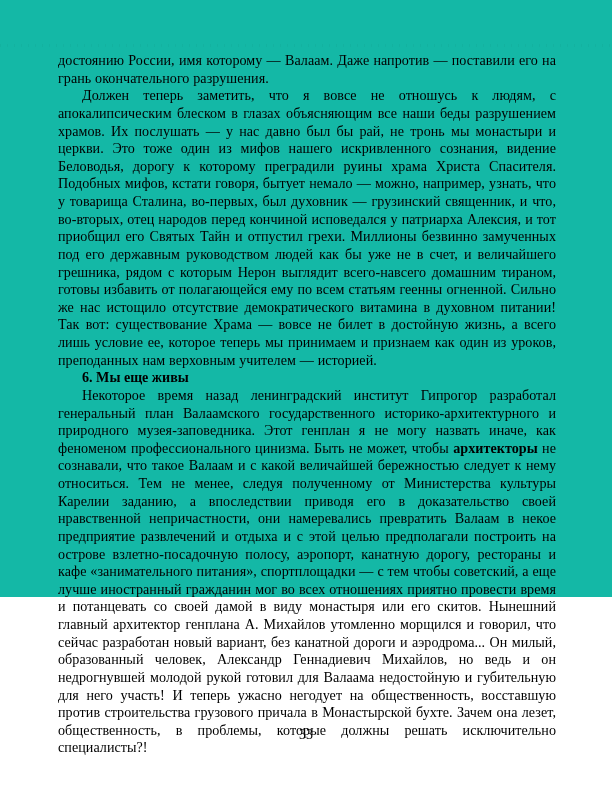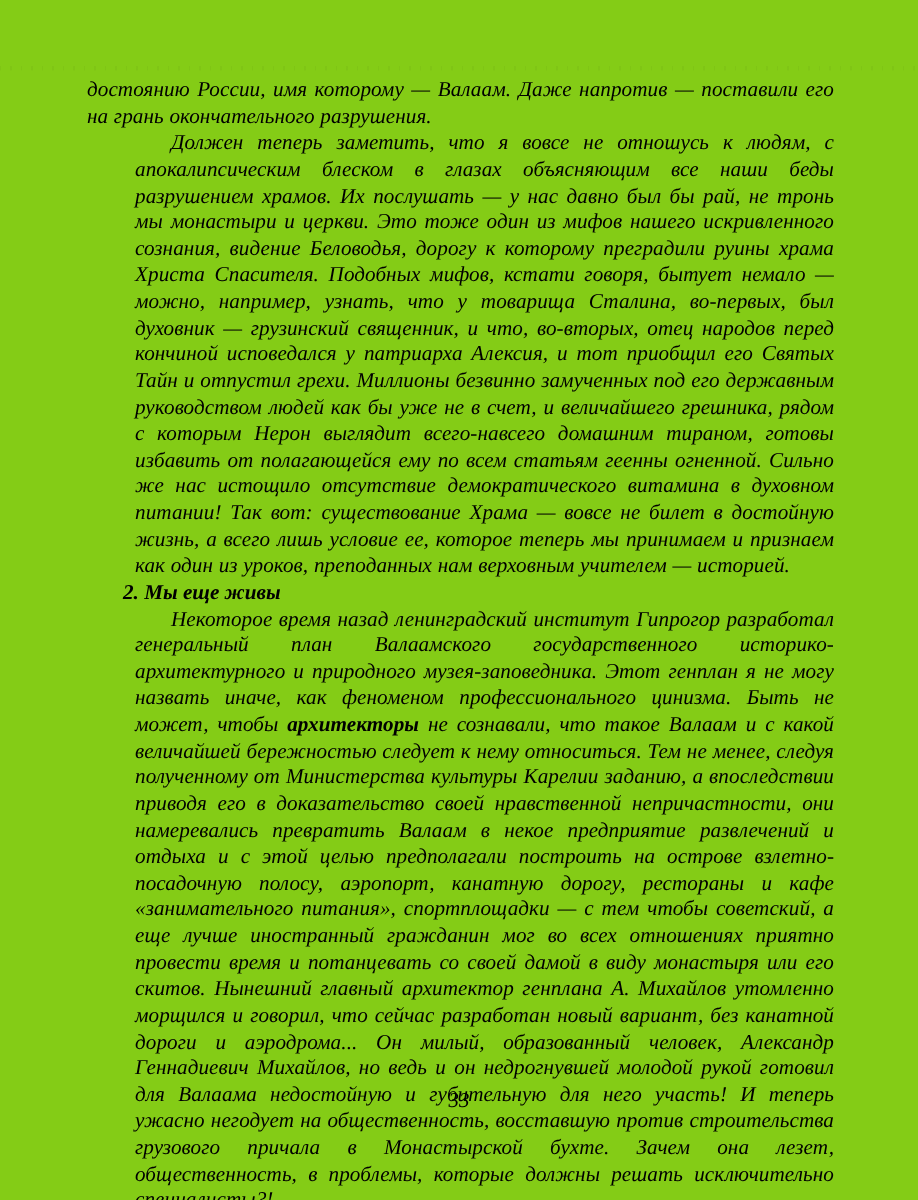--- a/index.html
+++ b/index.html
@@ -10,24 +10,23 @@
   body {
     width: 612px;
     height: 800px;
     overflow: hidden;
     font-family: "Liberation Serif", "DejaVu Serif", serif;
     color: #000000;
   }
   .page {
     position: relative;
     width: 612px;
-    height: 800px;
-    background: #84cc16;
+    height: 597px;
+    background: #14b8a6;
     box-sizing: border-box;
-    font-style: italic;
   }
   .textblock {
     position: absolute;
     left: 58px;
     top: 52px;
     width: 498px;
   }
   p.para {
     margin: 0;
     padding: 0;
@@ -35,21 +34,20 @@
     text-justify: inter-word;
     font-size: 14.1px;
     line-height: 17.62px;
     letter-spacing: 0.05px;
     word-spacing: 0.2px;
     -webkit-font-smoothing: none;
     text-rendering: optimizeLegibility;
   }
   p.para.indent {
     text-indent: 24px;
-    margin-left: 32px;
   }
   p.para.noindent {
     text-indent: 0;
   }
   h2.section-heading {
     margin: 0;
     padding: 0;
     font-size: 14.1px;
     line-height: 17.62px;
     font-weight: bold;
@@ -86,21 +84,21 @@
 <div class="page">
 
   <div class="scan-noise-top"></div>
 
   <div class="textblock">
 
     <p class="para noindent">достоянию России, имя которому — Валаам. Даже напротив — поставили его на грань окончательного разрушения.</p>
 
     <p class="para indent">Должен теперь заметить, что я вовсе не отношусь к людям, с апокалипсическим блеском в глазах объясняющим все наши беды разрушением храмов. Их послушать — у нас давно был бы рай, не тронь мы монастыри и церкви. Это тоже один из мифов нашего искривленного сознания, видение Беловодья, дорогу к которому преградили руины храма Христа Спасителя. Подобных мифов, кстати говоря, бытует немало — можно, например, узнать, что у товарища Сталина, во-первых, был духовник — грузинский священник, и что, во-вторых, отец народов перед кончиной исповедался у патриарха Алексия, и тот приобщил его Святых Тайн и отпустил грехи. Миллионы безвинно замученных под его державным руководством людей как бы уже не в счет, и величайшего грешника, рядом с которым Нерон выглядит всего-навсего домашним тираном, готовы избавить от полагающейся ему по всем статьям геенны огненной. Сильно же нас истощило отсутствие демократического витамина в духовном питании! Так вот: существование Храма — вовсе не билет в достойную жизнь, а всего лишь условие ее, которое теперь мы принимаем и признаем как один из уроков, преподанных нам верховным учителем — историей.</p>
 
-    <h2 class="section-heading">2. Мы еще живы</h2>
+    <h2 class="section-heading">6. Мы еще живы</h2>
 
 
     <p class="para indent"><span>Некоторое время назад ленинградский институт Гипрогор разработал генеральный план Валаамского государственного историко-архитектурного и природного музея-заповедника. Этот генплан я не могу назвать иначе, как феноменом профессионального цинизма. Быть не может, чтобы </span><span class="bold-word">архитекторы</span><span> не сознавали, что такое Валаам и с какой величайшей бережностью следует к нему относиться. Тем не менее, следуя полученному от Министерства культуры Карелии заданию, а впоследствии приводя его в доказательство своей нравственной непричастности, они намеревались превратить Валаам в некое предприятие развлечений и отдыха и с этой целью предполагали построить на острове взлетно-посадочную полосу, аэропорт, канатную дорогу, рестораны и кафе «занимательного питания», спортплощадки — с тем чтобы советский, а еще лучше иностранный гражданин мог во всех отношениях приятно провести время и потанцевать со своей дамой в виду монастыря или его скитов. Нынешний главный архитектор генплана А. Михайлов утомленно морщился и говорил, что сейчас разработан новый вариант, без канатной дороги и аэродрома... Он милый, образованный человек, Александр Геннадиевич Михайлов, но ведь и он недрогнувшей молодой рукой готовил для Валаама недостойную и губительную для него участь! И теперь ужасно негодует на общественность, восставшую против строительства грузового причала в Монастырской бухте. Зачем она лезет, общественность, в проблемы, которые должны решать исключительно специалисты?!</span></p>
 
   </div>
 
   <div class="folio">33</div>
 
 </div>
 

